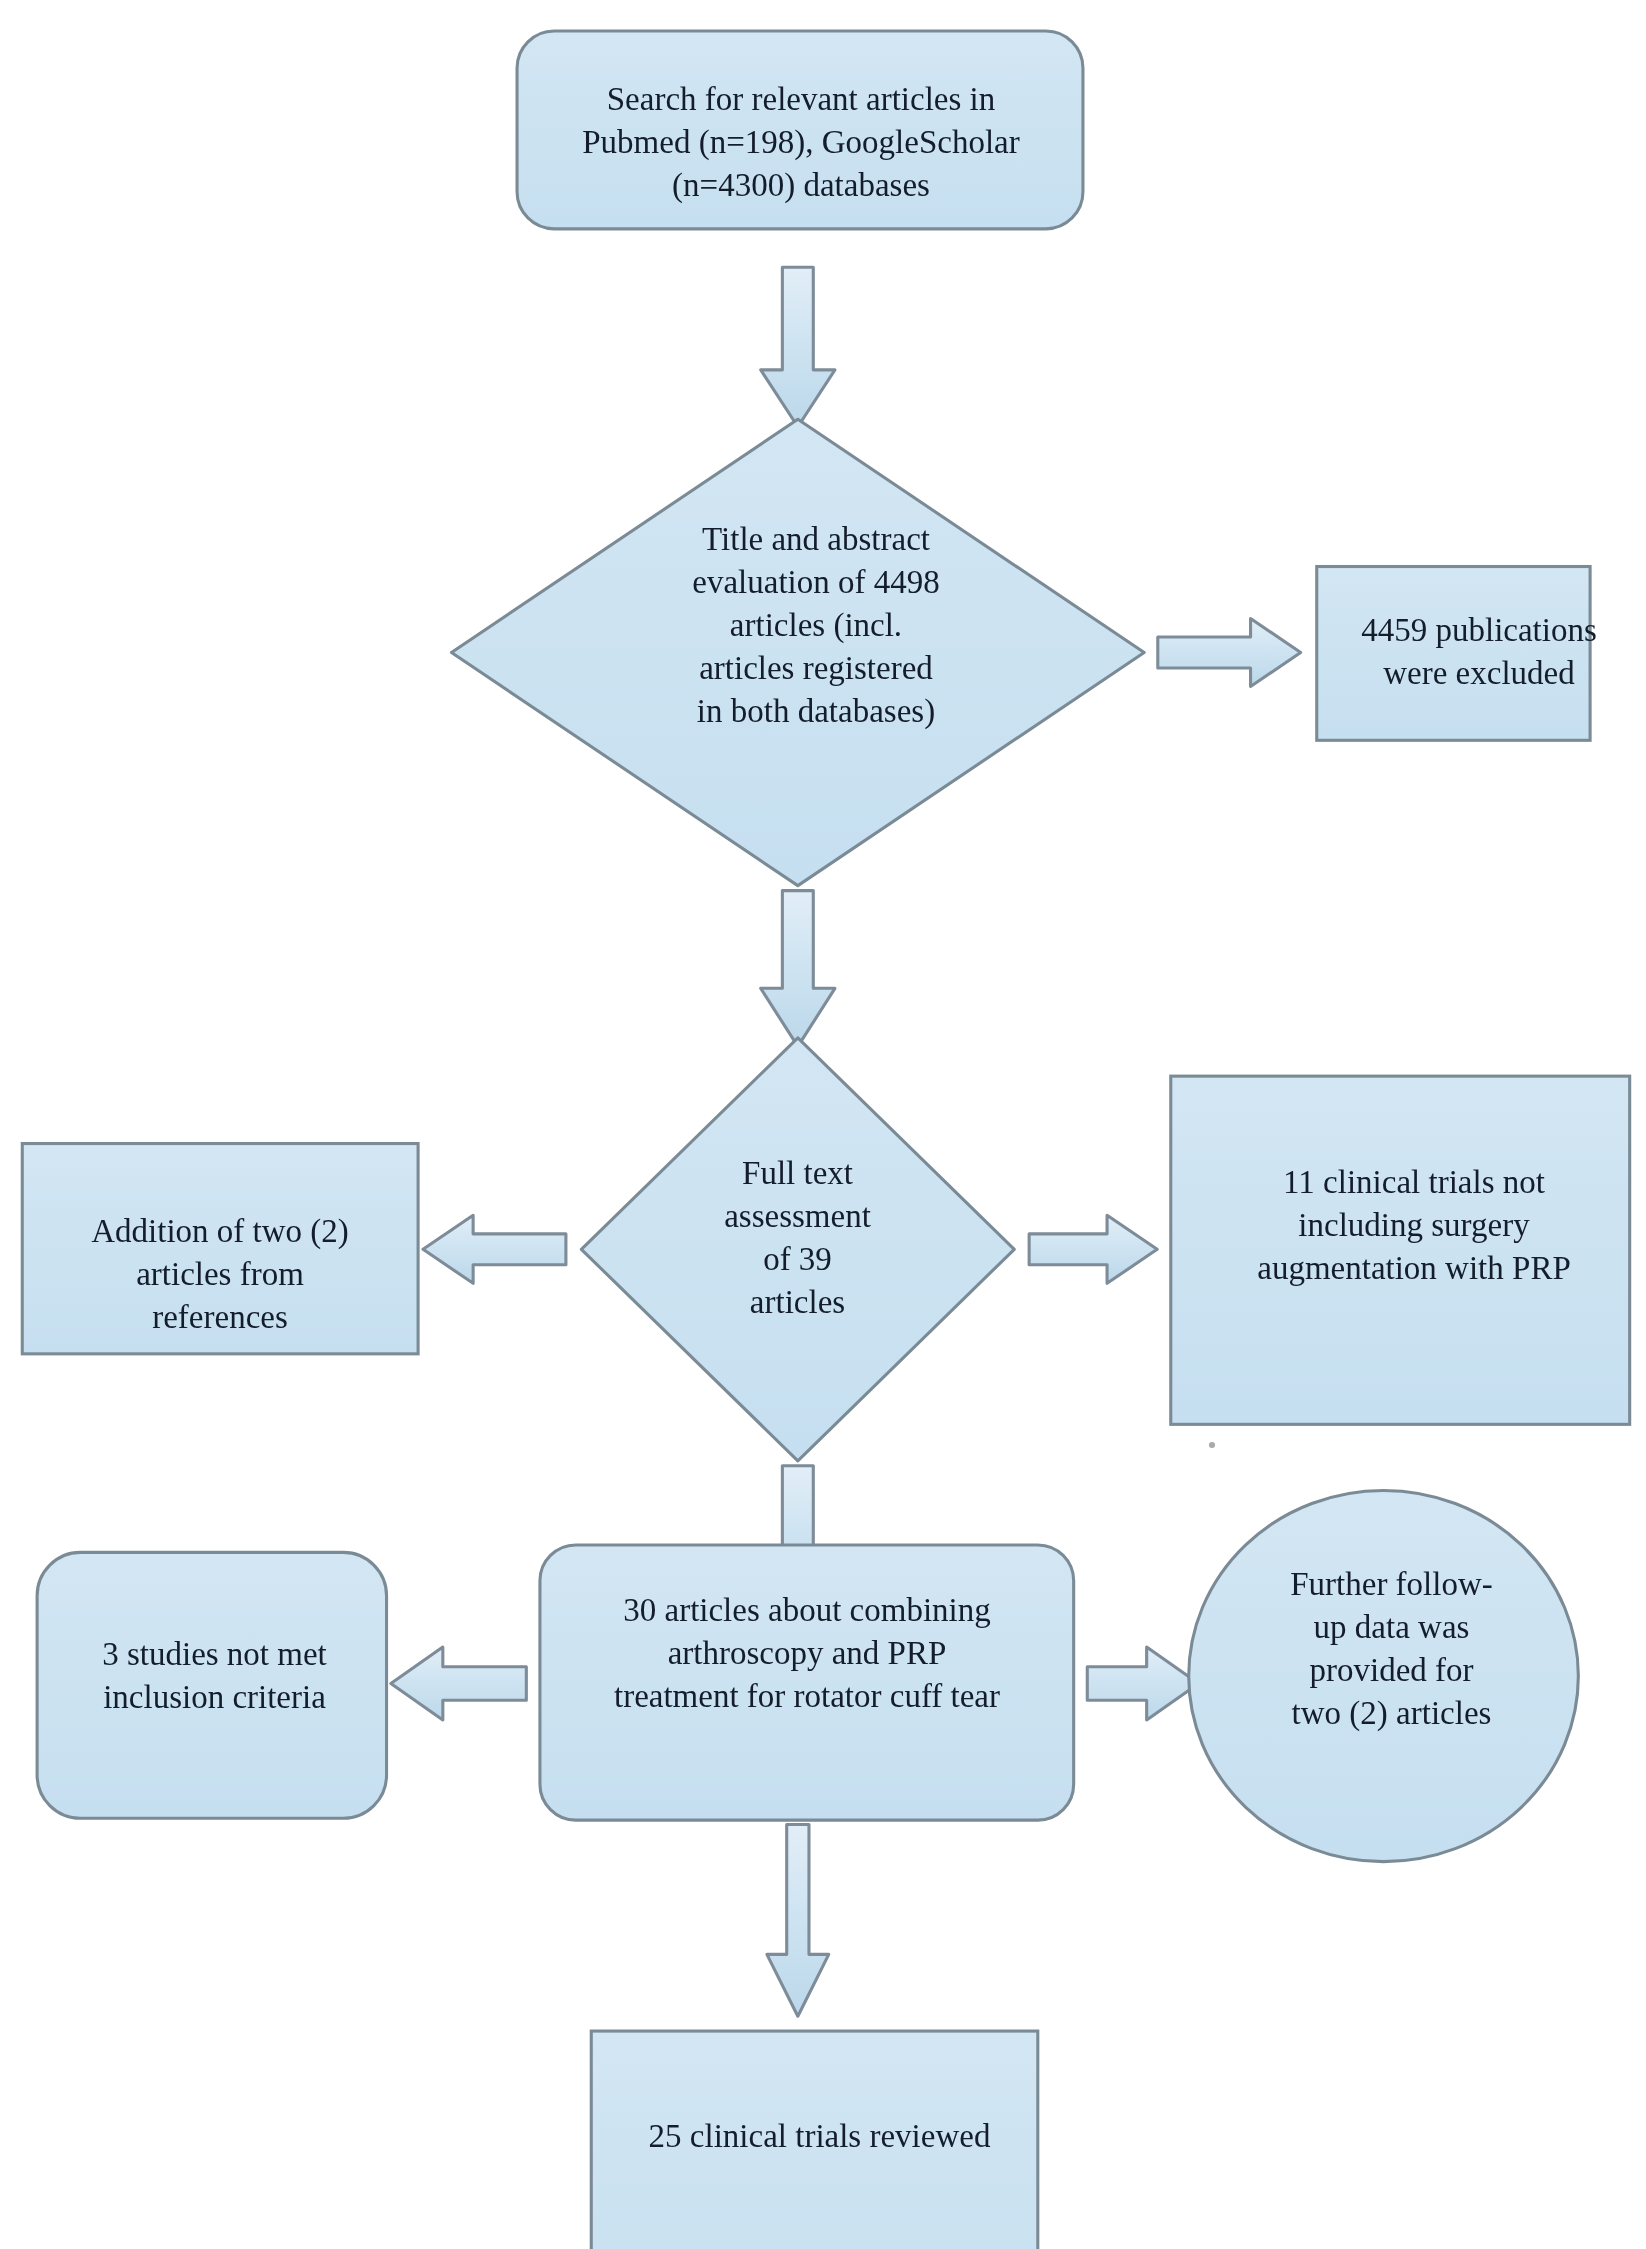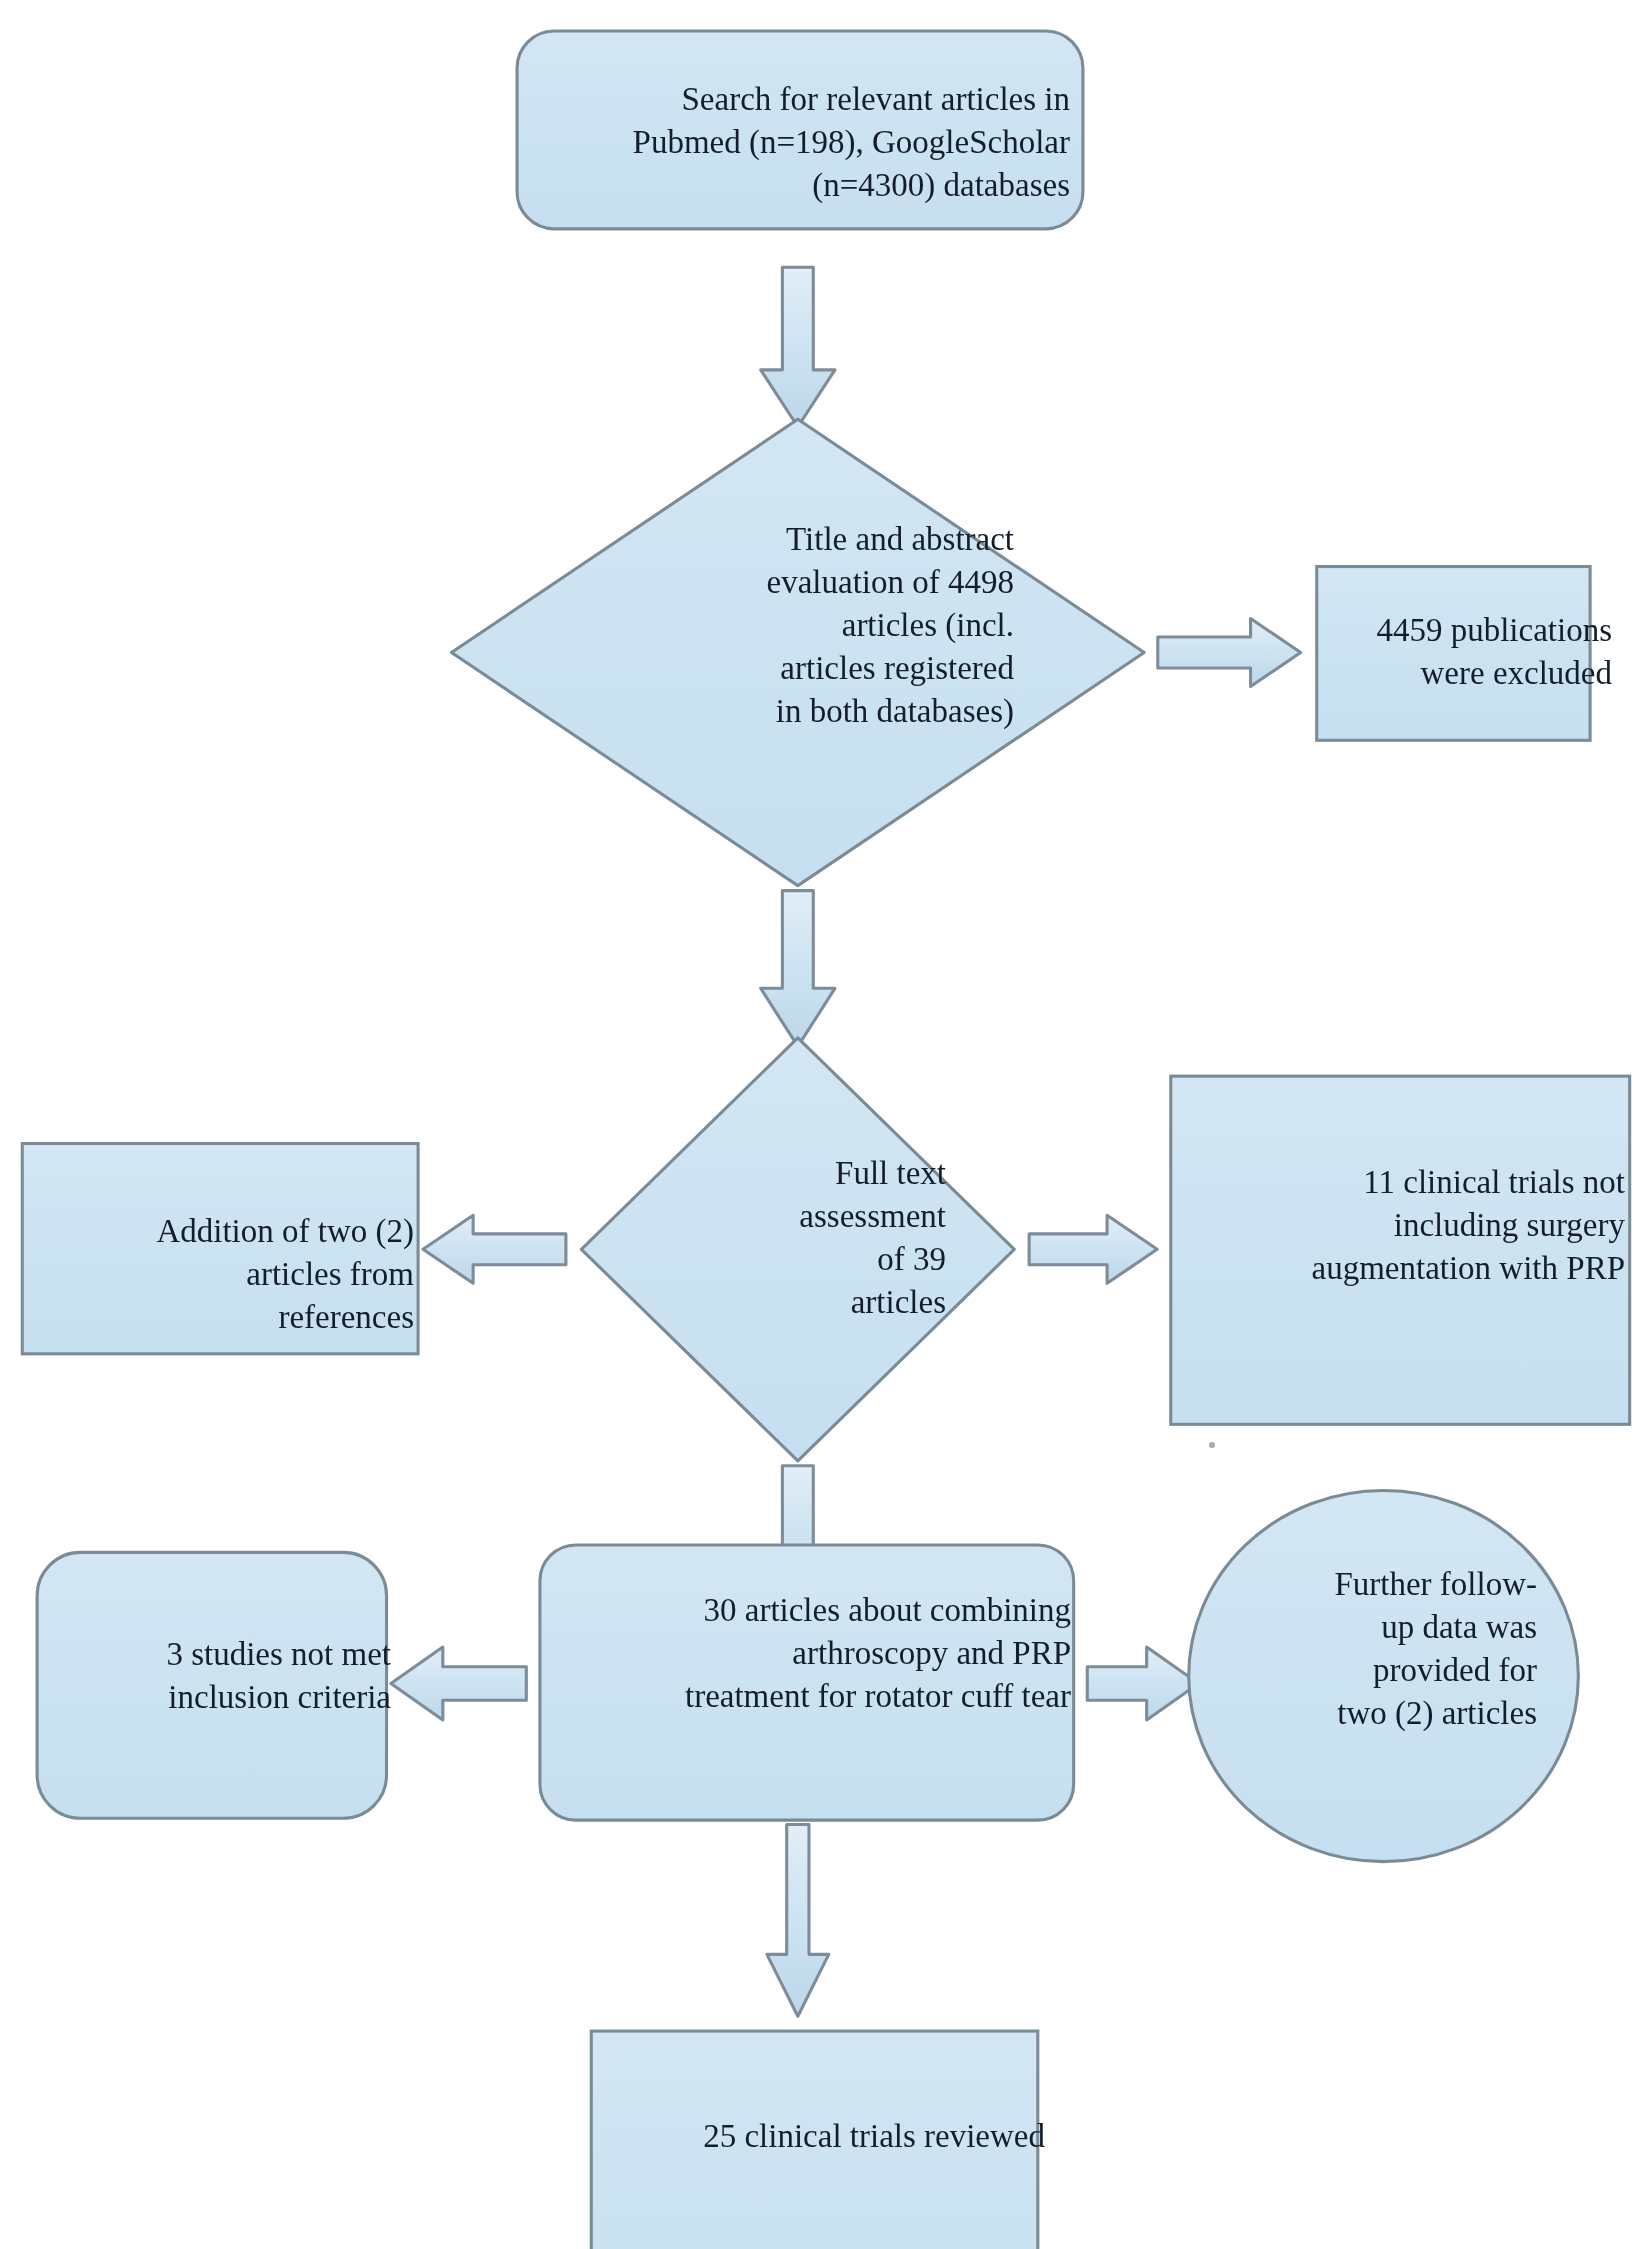--- a/index.html
+++ b/index.html
@@ -27,22 +27,22 @@
   }
   .node-text {
     position: absolute;
     box-sizing: border-box;
     font-family: "Liberation Serif", "DejaVu Serif", serif;
     color: #141d2b;
     line-height: 1.30;
     white-space: pre-line;
     pointer-events: none;
   }
-  .t-center { text-align: right; }
-  .t-left   { text-align: right; }
+  .t-center { text-align: center; }
+  .t-left   { text-align: center; }
 
   .fs-big  { font-size: 33px; }
 
   .speck {
     position: absolute;
     width: 5.6px;
     height: 5.6px;
     border-radius: 50%;
     background: #8d8d8d;
     opacity: .75;

